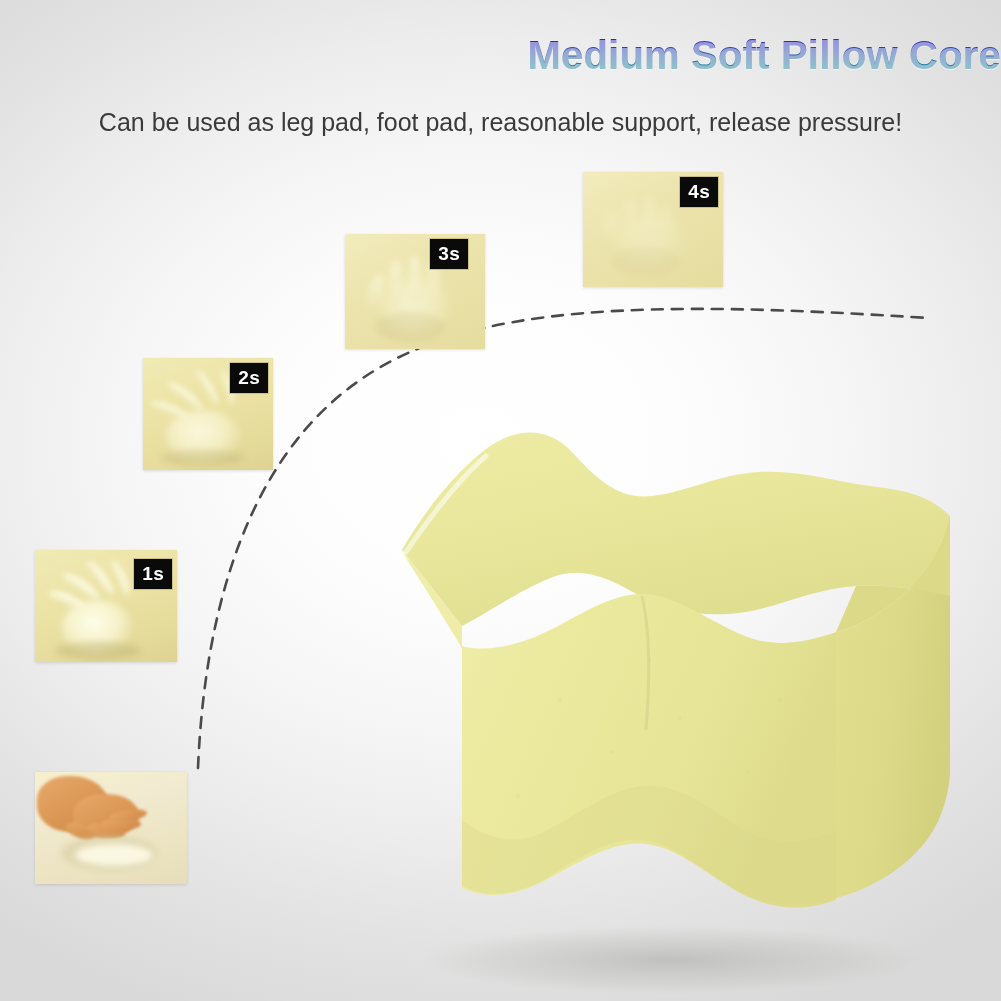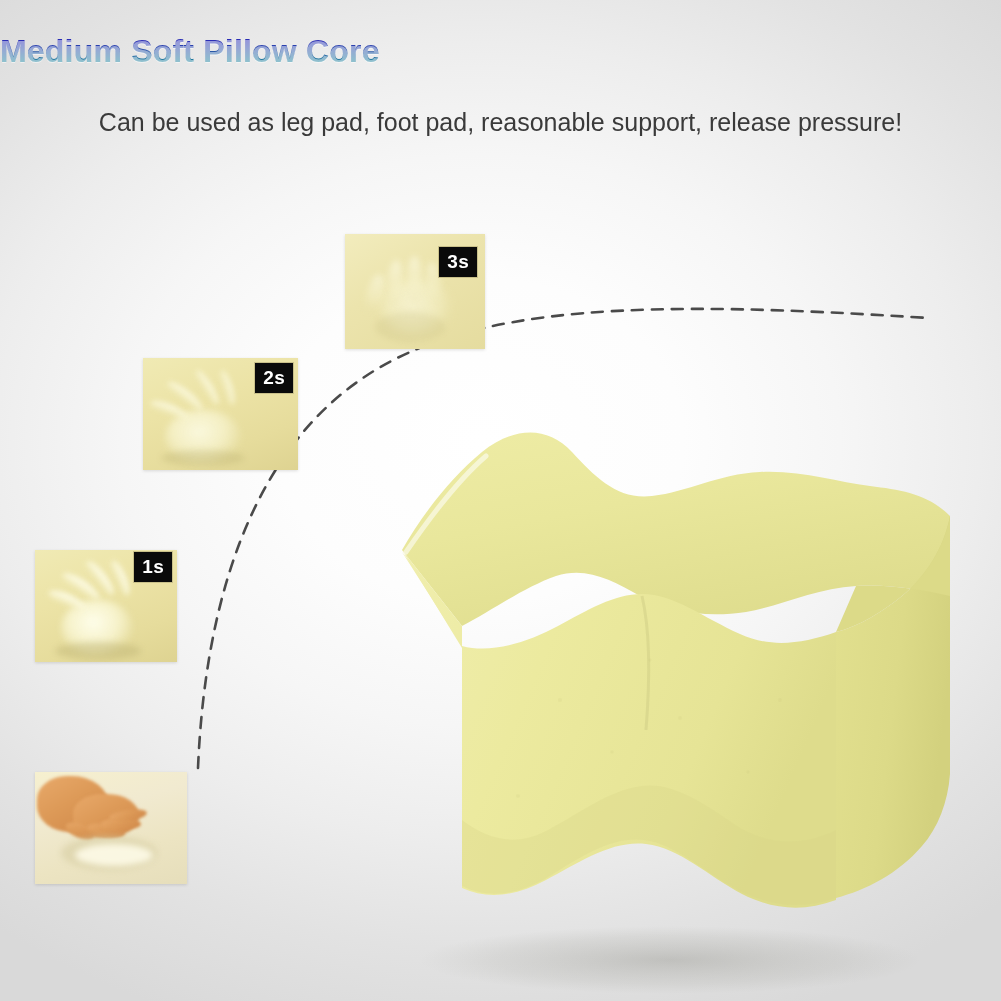--- a/index.html
+++ b/index.html
@@ -12,22 +12,22 @@
     position:relative;width:1001px;height:1001px;overflow:hidden;
     background:
       radial-gradient(ellipse 78% 62% at 48% 44%,
         #ffffff 0%, #fdfdfd 26%, #f6f6f6 46%,
         #ededed 64%, #e2e2e2 82%, #d9d9d9 100%);
   }
 
   
   .title{
     position:absolute;left:0;right:0;top:33px;
-    text-align:left;
-    font-size:32px;font-weight:bold;letter-spacing:.2px;
+    text-align:right;
+    font-size:40px;font-weight:bold;letter-spacing:.2px;
     background:linear-gradient(180deg,#2526b8 0%,#2b2fb4 22%,#2a55a8 48%,#1d7f9c 76%,#1a8c96 100%);
     -webkit-background-clip:text;background-clip:text;
     -webkit-text-fill-color:transparent;color:#23419f;
     text-shadow:0 1px 0 rgba(255,255,255,.5);
     white-space:nowrap;
   }
   .subtitle{
     position:absolute;left:0;right:0;top:108px;
     text-align:center;
     font-size:25px;color:#3a3a3a;font-weight:500;white-space:nowrap;
@@ -117,45 +117,55 @@
   </div>
 
   <div class="thumb" style="left:35px;top:550px;width:142px;height:112px;">
     <div class="foam-bg"></div>
     <div class="palm" style="left:26px;top:50px;width:72px;height:56px;opacity:1;"></div>
     <div class="finger" style="left:12px;top:44px;width:40px;height:13px;transform:rotate(24deg);opacity:1;"></div>
     <div class="finger" style="left:24px;top:30px;width:44px;height:13px;transform:rotate(34deg);opacity:1;"></div>
     <div class="finger" style="left:44px;top:22px;width:42px;height:12px;transform:rotate(52deg);opacity:1;"></div>
     <div class="finger" style="left:66px;top:22px;width:38px;height:12px;transform:rotate(66deg);opacity:.95;"></div>
     <div class="shadowline" style="left:20px;top:92px;width:86px;height:18px;"></div>
-    <div class="badge" style="right:4px;top:1px;">1s</div>
-  </div>
-
-  <div class="thumb" style="left:143px;top:358px;width:130px;height:112px;padding-left:25px;">
+    <div class="badge" style="right:4px;top:8px;">1s</div>
+  </div>
+
+  <div class="thumb" style="left:143px;top:358px;width:130px;height:112px;">
     <div class="foam-bg"></div>
     <div class="palm" style="left:22px;top:52px;width:76px;height:54px;opacity:.82;"></div>
     <div class="finger" style="left:6px;top:46px;width:40px;height:12px;transform:rotate(22deg);opacity:.82;"></div>
     <div class="finger" style="left:20px;top:32px;width:44px;height:12px;transform:rotate(38deg);opacity:.82;"></div>
     <div class="finger" style="left:44px;top:24px;width:40px;height:11px;transform:rotate(58deg);opacity:.78;"></div>
     <div class="finger" style="left:66px;top:24px;width:36px;height:11px;transform:rotate(72deg);opacity:.72;"></div>
     <div class="shadowline" style="left:18px;top:92px;width:84px;height:16px;opacity:.8;"></div>
     <div class="badge" style="right:4px;top:4px;">2s</div>
   </div>
 
   <div class="thumb" style="left:345px;top:234px;width:140px;height:115px;">
     <div class="foam-bg shade-b"></div>
     <div class="palm" style="left:36px;top:46px;width:70px;height:58px;opacity:.55;filter:blur(4px);"></div>
     <div class="finger" style="left:22px;top:40px;width:16px;height:40px;transform:rotate(14deg);opacity:.5;filter:blur(3px);"></div>
     <div class="finger" style="left:42px;top:26px;width:15px;height:46px;transform:rotate(6deg);opacity:.55;filter:blur(3px);"></div>
     <div class="finger" style="left:62px;top:22px;width:15px;height:48px;transform:rotate(0deg);opacity:.55;filter:blur(3px);"></div>
     <div class="finger" style="left:82px;top:28px;width:14px;height:42px;transform:rotate(-8deg);opacity:.48;filter:blur(3px);"></div>
     <div class="shadowline" style="left:30px;top:78px;width:70px;height:30px;opacity:.45;"></div>
-    <div class="badge" style="right:7px;top:4px;margin-top:8px;">3s</div>
-  </div>
-
+    <div class="badge" style="right:16px;top:4px;">3s</div>
+  </div>
+
+  <div class="thumb" style="left:583px;top:172px;width:140px;height:115px;">
+    <div class="foam-bg shade-b"></div>
+    <div class="palm" style="left:32px;top:44px;width:72px;height:56px;opacity:.30;filter:blur(5px);"></div>
+    <div class="finger" style="left:20px;top:40px;width:15px;height:36px;transform:rotate(12deg);opacity:.28;filter:blur(4px);"></div>
+    <div class="finger" style="left:40px;top:28px;width:14px;height:42px;transform:rotate(4deg);opacity:.30;filter:blur(4px);"></div>
+    <div class="finger" style="left:60px;top:26px;width:14px;height:42px;transform:rotate(-2deg);opacity:.30;filter:blur(4px);"></div>
+    <div class="finger" style="left:78px;top:32px;width:13px;height:36px;transform:rotate(-10deg);opacity:.24;filter:blur(4px);"></div>
+    <div class="shadowline" style="left:28px;top:74px;width:68px;height:30px;opacity:.25;"></div>
+    <div class="badge" style="right:4px;top:4px;">4s</div>
+  </div>
 
 
   <svg class="pillow" viewBox="0 0 640 600" xmlns="http://www.w3.org/2000/svg">
     <defs>
       <linearGradient id="topFace" x1="0" y1="0" x2="0.55" y2="1">
         <stop offset="0%" stop-color="#eeeca5"></stop>
         <stop offset="45%" stop-color="#e9e79c"></stop>
         <stop offset="100%" stop-color="#dfdd8e"></stop>
       </linearGradient>
       <linearGradient id="frontFace" x1="0" y1="0" x2="1" y2="0.35">

